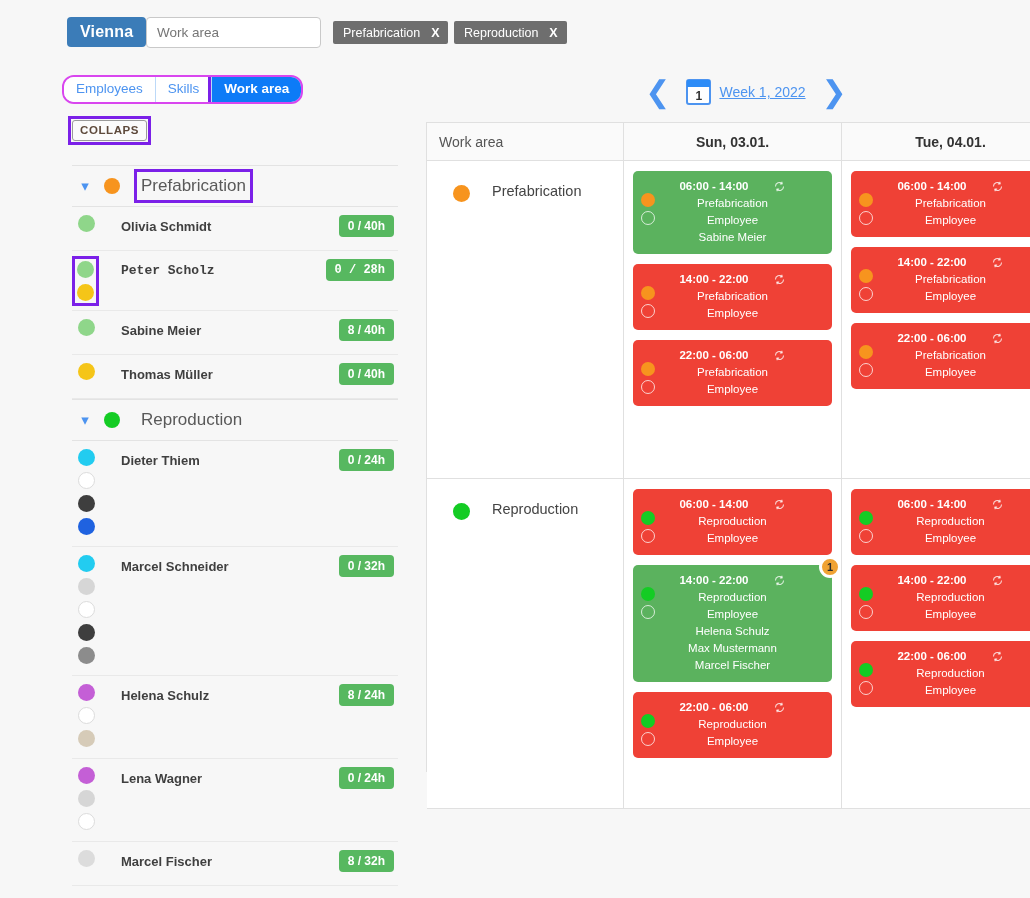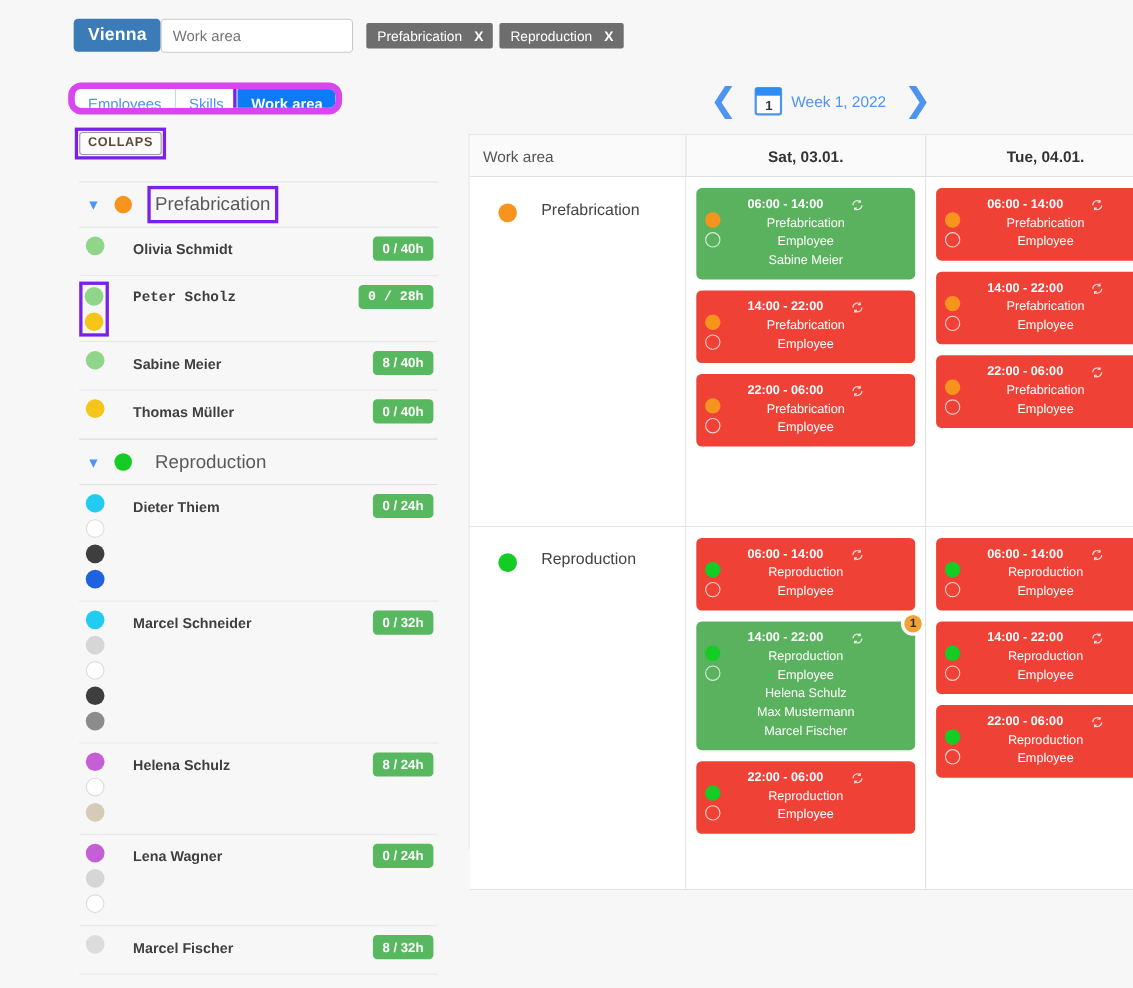--- a/index.html
+++ b/index.html
@@ -41,22 +41,22 @@
   }
   .chip .x { font-weight: bold; font-size: 12.5px; }
   #chip-pre { left: 297px; }
   #chip-rep { left: 418px; }
 
   
   .leftpanel { position: absolute; left: 0; top: 62px; width: 378px; height: 836px; }
 
   .tabs {
     position: absolute; left: 26px; top: 13px;
-    display: flex; border: 6px solid #d946ef; border-radius: 12px;
-    overflow: hidden; height: 29px;
+    display: flex; border: 2px solid #d946ef; border-radius: 12px;
+    overflow: hidden; height: 29px; align-items: flex-end;
   }
   .tab {
     padding: 0 12px; height: 27px; display: flex; align-items: center;
     font-size: 13.5px; color: #4d94f0; background: #fff;
     border-right: 1px solid #bcd9f8;
   }
   .tab:last-child { border-right: none; }
   .tab.active { background: #0d7bf7; color: #fff; font-weight: bold; }
   .hl { outline: 3px solid #7b20e8; outline-offset: 1px; }
 
@@ -108,21 +108,21 @@
   .calicon {
     width: 25px; height: 26px; border: 2px solid #4d94f0; border-radius: 3px;
     position: relative; background: #fff; margin-right: 8px;
   }
   .calicon .top { position: absolute; left: -1px; right: -1px; top: -1px; height: 7px; background: #2d8cf7; }
   .calicon .num {
     position: absolute; left: 0; right: 0; top: 7px; bottom: 0;
     display: flex; align-items: center; justify-content: center;
     font-size: 12px; color: #333; font-weight: bold;
   }
-  .weeklabel { font-size: 14px; color: #4d94f0; }
+  .weeklabel { font-size: 14px; color: #4d94f0; text-decoration: underline; }
 
   .caltable {
     position: absolute; left: 390px; top: 122px;
     width: 648px; height: 650px;
     background: #fff; border: 1px solid #e0e0e0; border-bottom: none;
   }
   .calhead { display: flex; height: 38px; border-bottom: 1px solid #e0e0e0; background: #fafafa; }
   .hc { display: flex; align-items: center; justify-content: center; font-size: 14px; font-weight: bold; color: #333; }
   .hc.first { justify-content: flex-start; padding-left: 12px; font-weight: normal; color: #555; font-size: 14px; }
   .col-wa { width: 197px; border-right: 1px solid #e0e0e0; flex: none; }
@@ -282,21 +282,21 @@
       <div class="top"></div>
       <div class="num">1</div>
     </div>
     <span class="weeklabel">Week 1, 2022</span>
     <span class="arrow">❯</span>
   </div>
 
   <div class="caltable">
     <div class="calhead">
       <div class="hc first col-wa">Work area</div>
-      <div class="hc col-day">Sat, 03.01.</div>
+      <div class="hc col-day">Sun, 03.01.</div>
       <div class="hc col-day">Tue, 04.01.</div>
     </div>
     <div id="schedule-body">
         <div class="calrow" style="height: 318px;">
           <div class="wacell">
             <span class="wdot" style="background:#f7941e"></span>
             <span class="wname">Prefabrication</span>
           </div>
           <div class="daycell">
             <div class="shift green">

